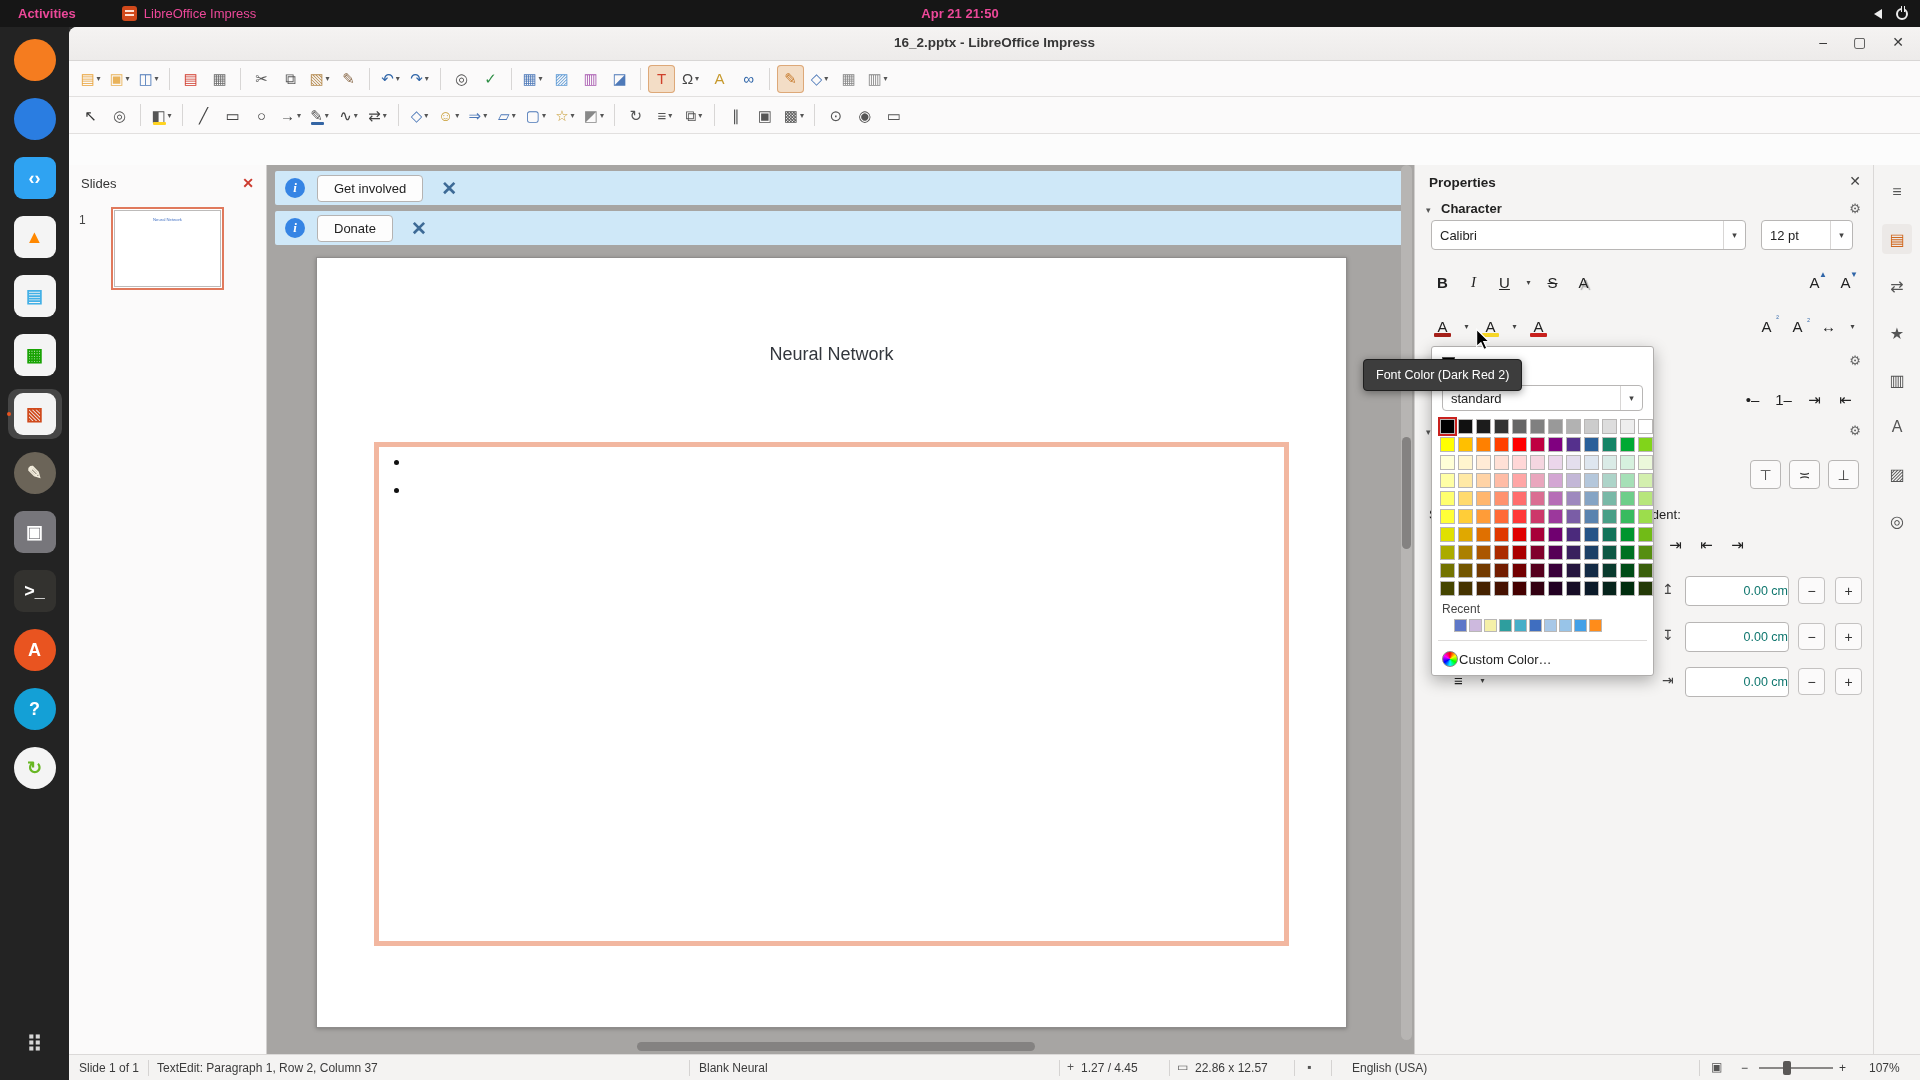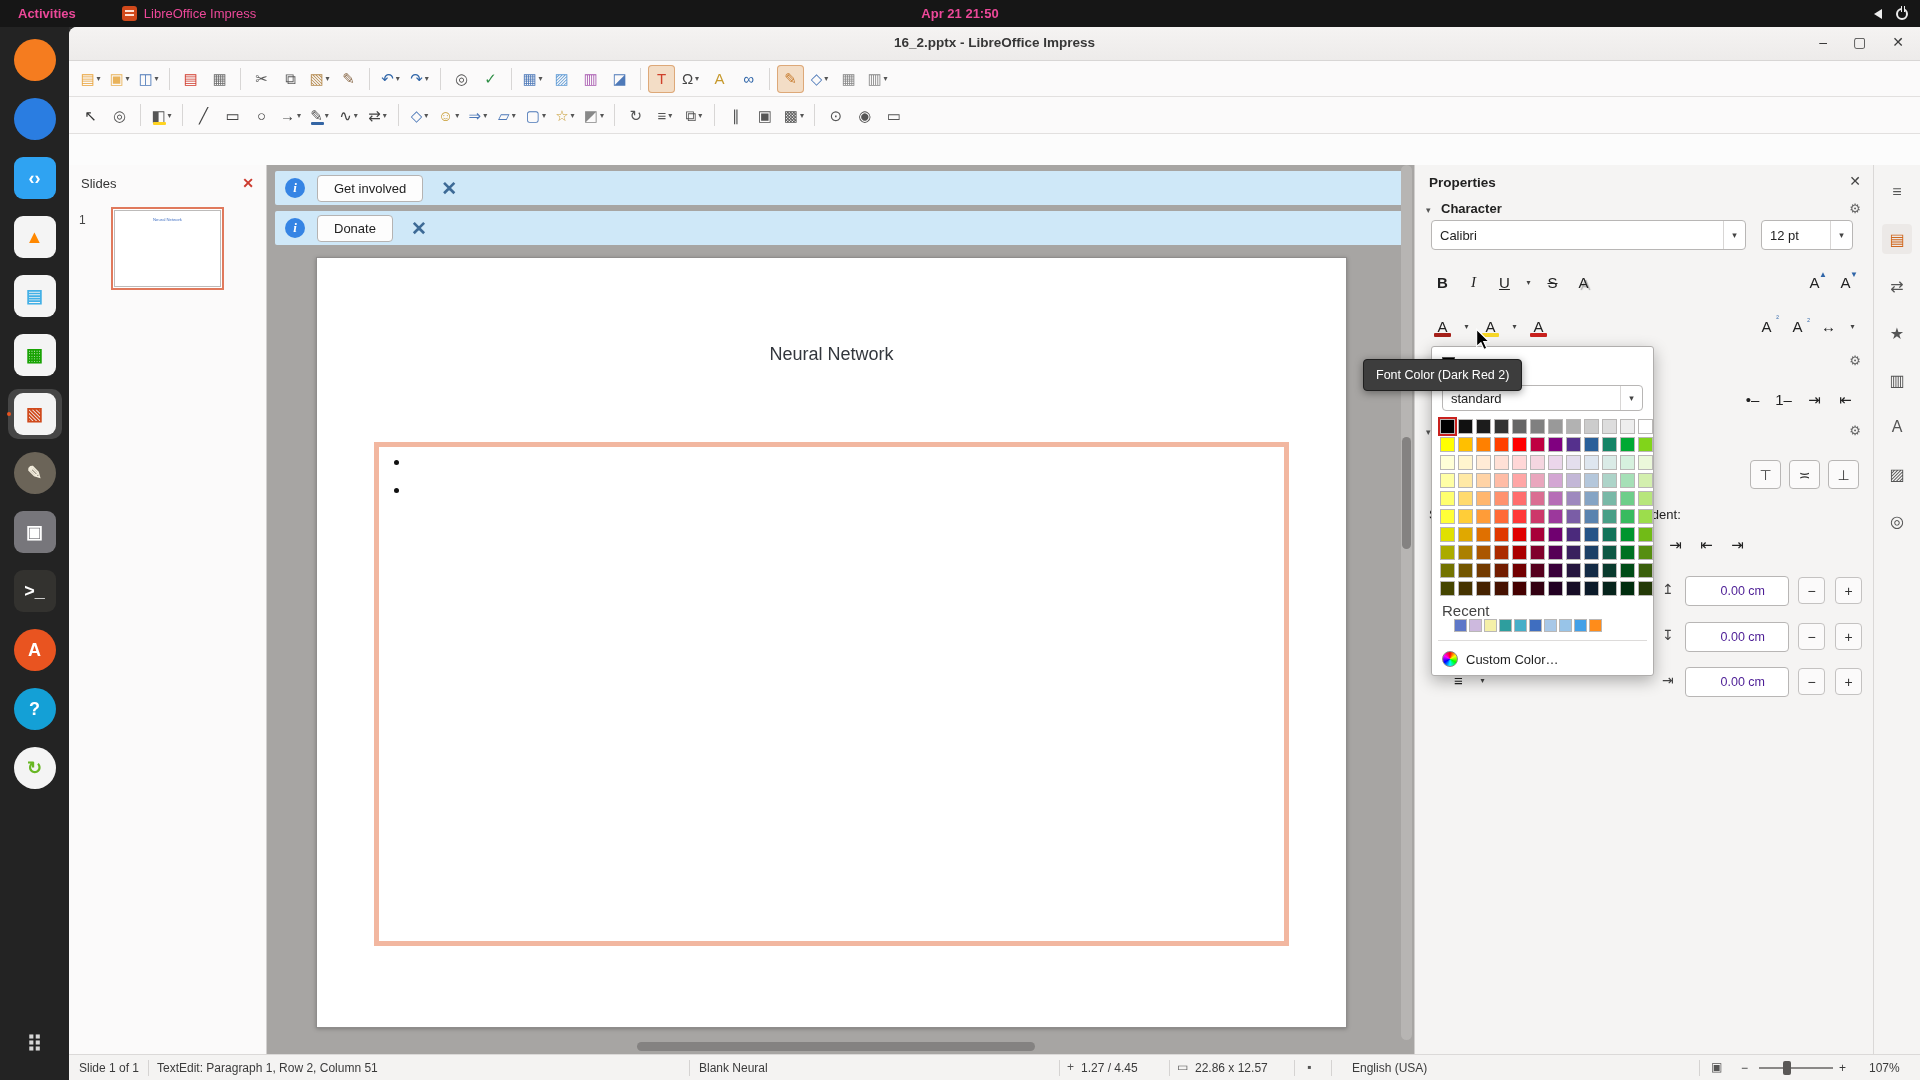--- a/index.html
+++ b/index.html
@@ -101,38 +101,38 @@
   .pbtn.u .pglyph{text-decoration:underline}.pbtn.s .pglyph{text-decoration:line-through}
   .pbtn.sh .pglyph{text-shadow:2px 2px 1px #aaa}
   .pbadge{position:absolute;right:1px;top:1px;font-size:8px;color:#2f65a8}
   .pbar{position:absolute;left:5px;right:5px;bottom:3px;height:4px;border-radius:1px}
   .pdd{width:13px;height:27px;display:flex;align-items:center;justify-content:center;font-size:8px;color:#444}
   .vbtn{width:31px;height:29px;border:1px solid #b8b6b5;border-radius:4px;background:#fbfafa;display:flex;align-items:center;justify-content:center;font-size:14px;color:#333}
   .plabel{position:absolute;font-size:13px;color:#222}
   .spin-row{position:absolute;left:0;right:0;height:30px}
   .spin-icon{position:absolute;left:247px;top:5px;font-size:14px;color:#444}
   .spin-field{position:absolute;left:270px;width:104px;height:30px;background:#fff;border:1px solid #b8b6b5;border-radius:4px;
-    font-size:12.5px;color:#4c1d95;display:flex;align-items:center;justify-content:flex-end;padding-right:23px}
+    font-size:12.5px;color:#0f766e;display:flex;align-items:center;justify-content:flex-end;padding-right:0}
   .spin-minus,.spin-plus{position:absolute;width:27px;height:27px;top:1px;border:1px solid #c4c2c1;border-radius:4px;background:#fbfafa;
     display:flex;align-items:center;justify-content:center;font-size:14px;color:#333}
   .spin-minus{left:383px}.spin-plus{left:420px}
 
   
   #color-dropdown{position:absolute;left:16px;top:181px;width:223px;height:330px;background:#fff;border:1px solid #b0aead;border-radius:3px;
     box-shadow:0 5px 16px rgba(0,0,0,.3);z-index:50}
   .auto-row{position:absolute;left:0;top:0;right:0;height:32px;display:flex;align-items:center;gap:8px;padding:0 10px;font-size:13px}
   .auto-box{width:13px;height:13px;background:#000;border:1px solid #555}
   .pal-combo{position:absolute;left:10px;top:38px;width:201px;height:26px}
   #color-grid{position:absolute;left:8px;top:72px;display:grid;grid-template-columns:repeat(12,15px);grid-auto-rows:15px;gap:3px}
   .swatch{width:15px;height:15px;border:1px solid #b9b7b6}
   .swatch.small{width:13px;height:13px}
-  .recent-label{position:absolute;left:10px;top:255px;font-size:15px;color:#444}
+  .recent-label{position:absolute;left:10px;top:255px;font-size:12px;color:#444}
   #recent-colors{position:absolute;left:22px;top:272px;display:flex;gap:2px}
   .dd-sep{position:absolute;left:6px;right:6px;top:293px;height:1px;background:#dddbda}
-  .custom-row{position:absolute;left:0;right:0;top:297px;height:30px;display:flex;align-items:center;gap:8px;padding:0 10px;font-size:13px;color:#222}
+  .custom-row{position:absolute;left:0;right:0;top:297px;height:30px;display:flex;align-items:center;gap:1px;padding:0 10px;font-size:13px;color:#222}
   .wheel{width:16px;height:16px;border-radius:50%;background:conic-gradient(#f00,#ff0,#0f0,#0ff,#00f,#f0f,#f00);border:1px solid #888}
 
   
   #tooltip{position:absolute;left:-52px;top:194px;z-index:60;background:#3d3d3d;color:#fff;font-size:12.5px;
     padding:8px 12px;border:1px solid #1f1f1f;border-radius:4px;white-space:nowrap;box-shadow:0 2px 8px rgba(0,0,0,.4)}
 
   
   #tabstrip{width:47px;background:#f5f4f3;border-left:1px solid #dad8d7;display:flex;flex-direction:column;align-items:center;padding-top:12px;gap:17px}
   .tab-ic{width:30px;height:30px;display:flex;align-items:center;justify-content:center;font-size:16px;color:#555;border-radius:4px}
   .tab-ic.active{color:#d0681f;background:#ece9e7}
@@ -801,21 +801,21 @@
           <div class="tab-ic">▥</div>
           <div class="tab-ic">A</div>
           <div class="tab-ic">▨</div>
           <div class="tab-ic">◎</div>
         </div>
     </div>
 
     <div id="statusbar">
       <span class="sb-item" style="left:10px">Slide 1 of 1</span>
       <span class="sb-sep" style="left:79px"></span>
-      <span class="sb-item" style="left:88px">TextEdit: Paragraph 1, Row 2, Column 51</span>
+      <span class="sb-item" style="left:88px">TextEdit: Paragraph 1, Row 2, Column 37</span>
       <span class="sb-sep" style="left:620px"></span>
       <span class="sb-item" style="left:630px">Blank Neural</span>
       <span class="sb-sep" style="left:990px"></span>
       <span class="sb-glyph" style="left:998px">+</span>
       <span class="sb-item" style="left:1012px">1.27 / 4.45</span>
       <span class="sb-sep" style="left:1100px"></span>
       <span class="sb-glyph" style="left:1108px">▭</span>
       <span class="sb-item" style="left:1126px">22.86 x 12.57</span>
       <span class="sb-sep" style="left:1225px"></span>
       <span class="sb-glyph" style="left:1238px">▪</span>

